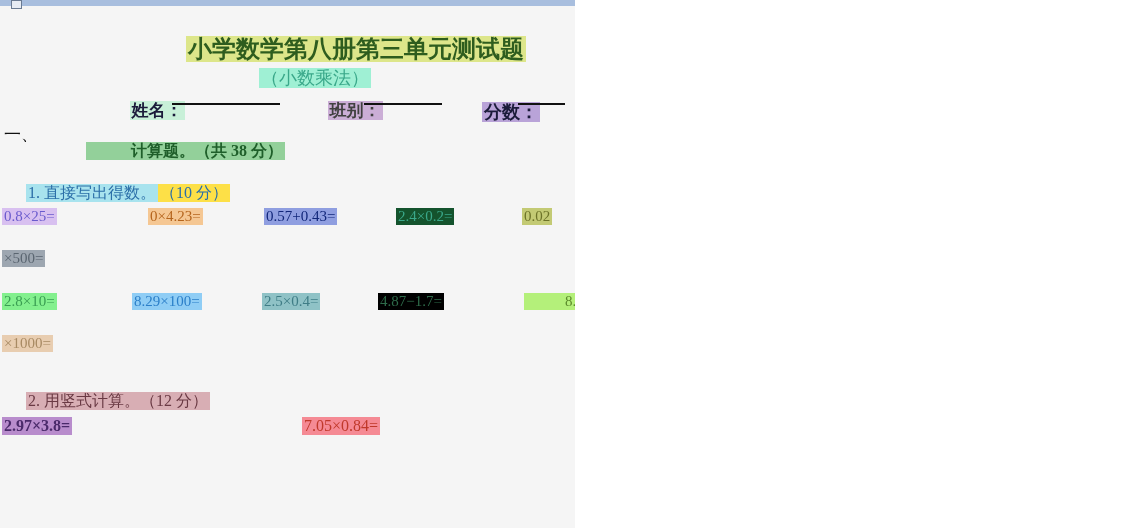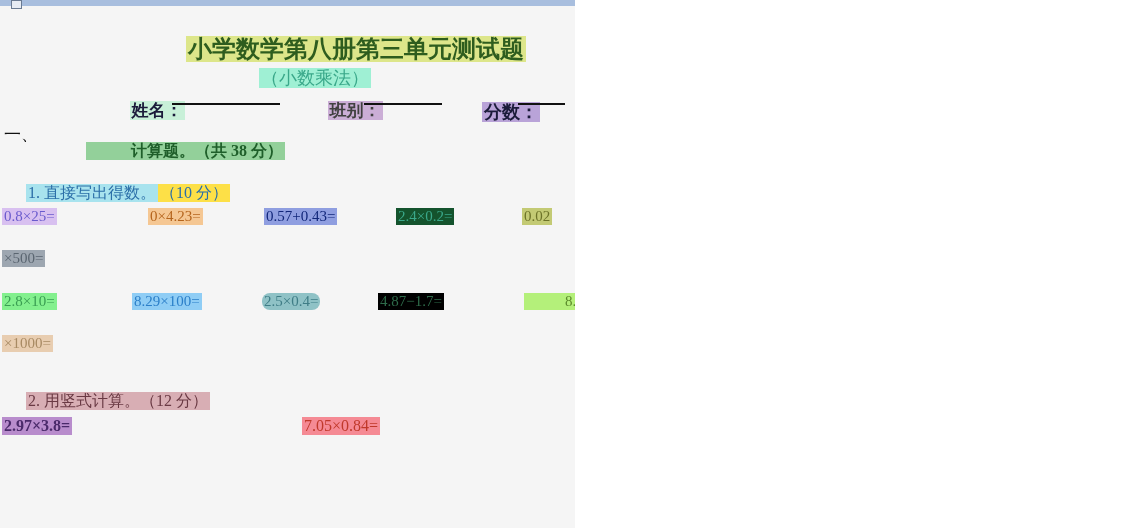--- a/index.html
+++ b/index.html
@@ -92,21 +92,21 @@
 
     <div class="L prob" id="l-p0" style="left: 2px; top: 208px; font-size: 15px;"><span class="hl" style="background: rgb(216, 192, 240); color: rgb(106, 90, 205);">0.8×25=</span></div>
     <div class="L prob" id="l-p1" style="left: 148px; top: 208px; font-size: 15px; border-radius: 6px;"><span class="hl" style="background: rgb(245, 199, 147); color: rgb(181, 101, 29);">0×4.23=</span></div>
     <div class="L prob" id="l-p2" style="left: 264px; top: 208px; font-size: 15px;"><span class="hl" style="background: rgb(143, 158, 224); color: rgb(18, 39, 122);">0.57+0.43=</span></div>
     <div class="L prob" id="l-p3" style="left: 396px; top: 208px; font-size: 15px;"><span class="hl" style="background: #14532d; color: rgb(58, 168, 138);">2.4×0.2=</span></div>
     <div class="L prob" id="l-p4" style="left: 522px; top: 208px; font-size: 15px;"><span class="hl" style="background: rgb(195, 202, 116); color: rgb(109, 115, 40);">0.02</span></div>
     <div class="L prob" id="l-p5" style="left: 2px; top: 250px; font-size: 15px;"><span class="hl" style="background: rgb(157, 166, 176); color: rgb(90, 101, 112);">×500=</span></div>
 
     <div class="L prob" id="l-p6" style="left: 2px; top: 293px; font-size: 15px;"><span class="hl" style="background: rgb(131, 240, 142); color: rgb(58, 158, 82);">2.8×10=</span></div>
     <div class="L prob" id="l-p7" style="left: 132px; top: 293px; font-size: 15px;"><span class="hl" style="background: rgb(143, 205, 245); color: rgb(43, 127, 201);">8.29×100=</span></div>
-    <div class="L prob" id="l-p8" style="left: 262px; top: 293px; font-size: 15px;"><span class="hl" style="background: rgb(143, 194, 198); color: rgb(63, 125, 134); border-radius: 8px;">2.5×0.4=</span></div>
+    <div class="L prob" id="l-p8" style="left: 262px; top: 293px; font-size: 15px;"><span class="hl" style="background: rgb(143, 194, 198); color: rgb(63, 125, 134);">2.5×0.4=</span></div>
     <div class="L prob" id="l-p9" style="left: 378px; top: 293px; font-size: 15px;"><span class="hl" style="background: #000000; color: rgb(46, 107, 74);">4.87−1.7=</span></div>
     <div class="L prob" id="l-p10" style="left: 524px; top: 293px; font-size: 15px;"><span class="hl" style="background: rgb(180, 240, 122); color: rgb(90, 138, 42); padding-left: 41px;">8.07</span></div>
     <div class="L prob" id="l-p11" style="left: 2px; top: 335px; font-size: 15px; text-align: center;"><span class="hl" style="background: rgb(232, 205, 176); color: rgb(168, 138, 99);">×1000=</span></div>
 
     <div class="L" id="l-q2" style="left: 2px; top: 376px; font-size: 16px;">
       <span class="hl" id="l-q2-span" style="background: rgb(216, 174, 180); color: rgb(106, 58, 68);">2. 用竖式计算。（12 分）</span>
     </div>
 
     <div class="L prob" id="l-p12" style="left: 2px; top: 417px; font-size: 16px;"><span class="hl" style="background: rgb(184, 140, 204); color: rgb(74, 42, 106); font-weight: bold;">2.97×3.8=</span></div>
     <div class="L prob" id="l-p13" style="left: 302px; top: 417px; font-size: 16px;"><span class="hl" style="background: rgb(245, 138, 148); color: rgb(192, 57, 43);">7.05×0.84=</span></div>

